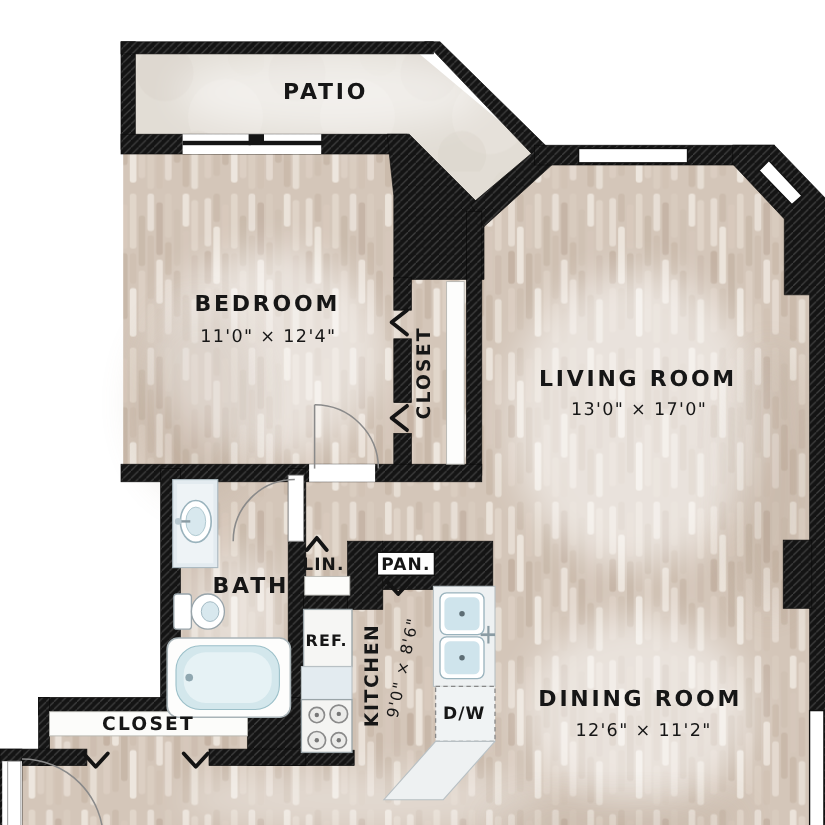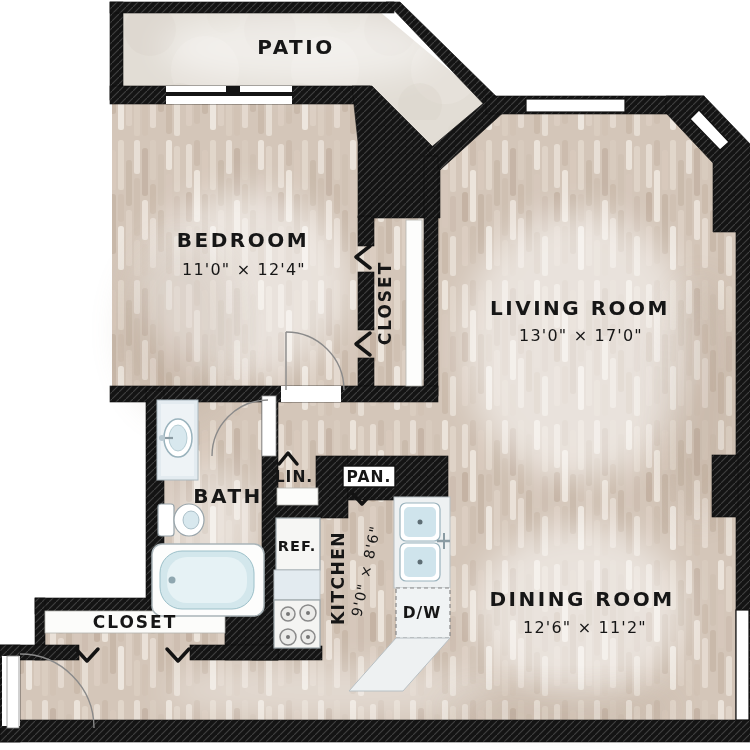--- a/index.html
+++ b/index.html
@@ -1,16 +1,16 @@
 <!DOCTYPE html>
 <html><head>
 <meta charset="utf-8">
 <style>
   html,body{margin:0;padding:0;background:#ffffff;width:750px;height:750px;overflow:hidden;}
-  .plan-wrap{width:750px;height:571px;position:relative;font-family:"DejaVu Sans",sans-serif;}
+  .plan-wrap{width:750px;height:571px;position:relative;font-family:"DejaVu Sans",sans-serif;margin-top:36px;}
   svg{display:block;}
   text{fill:#161616;font-family:"DejaVu Sans",sans-serif;}
   .rl{font-size:20px;font-weight:600;letter-spacing:2.5px;text-anchor:middle;}
   .dl{font-size:16px;font-weight:500;letter-spacing:1.2px;text-anchor:middle;}
   .sl{font-size:15.5px;font-weight:600;letter-spacing:1px;text-anchor:middle;}
   .vl{font-size:17px;font-weight:600;letter-spacing:2px;text-anchor:middle;}
 </style>
 </head>
 <body>
 

